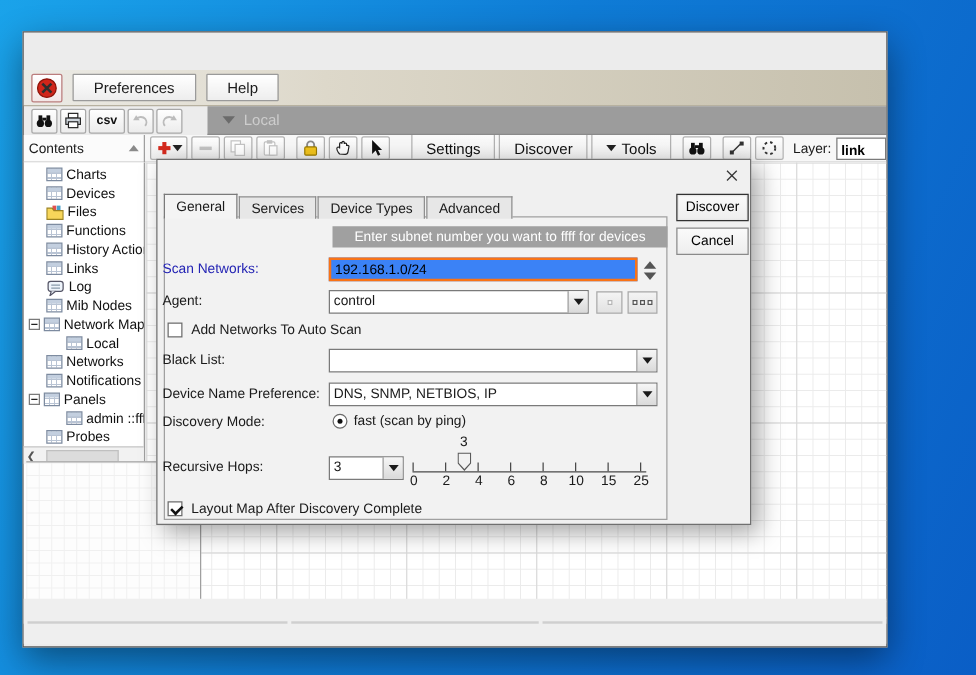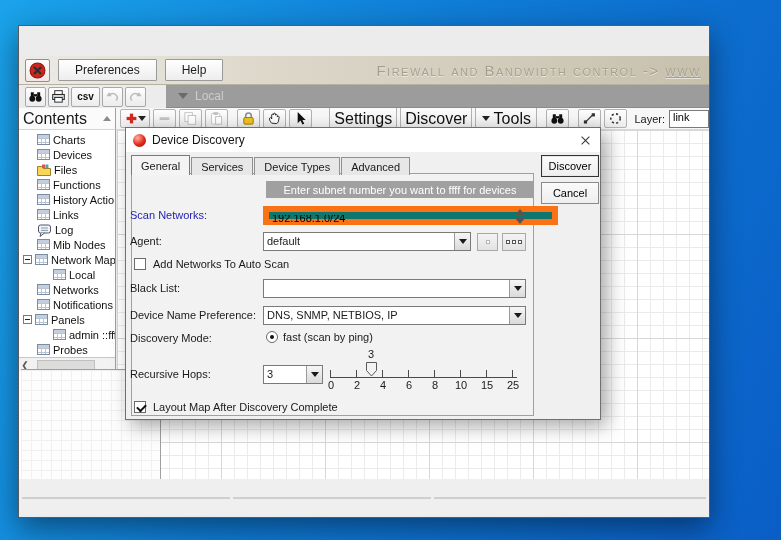--- a/index.html
+++ b/index.html
@@ -44,33 +44,33 @@
   .ibtn.csv{width:29px;font-weight:bold;font-size:10px;}
   .ibtn.disabled{color:#bcbcbc;}
   .maptabbar{position:absolute;left:147px;top:59px;right:0;height:23px;background:#9c9c9c;
              border-bottom:1px solid #8a8a8a;display:flex;align-items:center;gap:7px;padding-left:12px;}
   .caret-down{width:0;height:0;border:5px solid transparent;border-top:6px solid #6b6b6b;margin-top:5px;}
   .maptab-label{font-size:12px;color:#cdcdcd;}
 
   
   .contents-hdr{position:absolute;left:0;top:82px;width:97px;height:22px;background:#fbfbfb;
                 border-right:1px solid #9f9f9f;border-bottom:1px solid #d5d5d5;
-                display:flex;align-items:center;font-size:16px;color:#1a1a1a;padding:0 4px;}
+                display:flex;align-items:center;font-size:11px;color:#1a1a1a;padding:0 4px;}
   .chev-up{margin-left:auto;width:0;height:0;border:4px solid transparent;border-bottom:5px solid #8a8a8a;margin-top:-4px;}
   .row3{position:absolute;left:97px;top:82px;right:0;height:22px;background:#f7f7f7;
         border-bottom:1px solid #d9d9d9;display:flex;align-items:center;padding-left:4px;overflow:hidden;}
   .mbtn{height:19px;min-width:23px;background:linear-gradient(#fefefe,#ececec);border:1px solid #b2b2b2;
         border-radius:2px;display:flex;align-items:center;justify-content:center;margin-right:3px;color:#111;padding:0 1px;}
   .mbtn.disabled{color:#c2c2c2;}
-  .mbtn.txt{padding:17px 12px;font-size:16px;gap:4px;}
+  .mbtn.txt{padding:17px 12px;font-size:12px;gap:4px;}
   .mini-caret{width:0;height:0;border:4px solid transparent;border-top:5px solid #222;margin-top:4px;}
   .gap6{width:6px;flex:0 0 6px;} .gap14{width:14px;flex:0 0 14px;}
   .layer-lbl{font-size:11px;color:#1a1a1a;margin:0 4px 0 4px;white-space:nowrap;}
   .layer-combo{height:18px;width:40px;background:#fff;border:1px solid #7a7a7a;font-size:11px;
-               display:flex;align-items:flex-start;padding:0 3px;white-space:nowrap;overflow:hidden;flex:0 0 auto;}
+               display:flex;align-items:flex-end;padding:0 3px;white-space:nowrap;overflow:hidden;flex:0 0 auto;font-weight:bold;}
 
   
   .main{position:absolute;left:0;top:104px;right:0;height:369px;}
   .mapcanvas{position:absolute;left:98px;top:0;right:0;height:100%;background-color:#fff;
      background-image:
        linear-gradient(to right,#d7d7d7 1px,transparent 1px),
        linear-gradient(to bottom,#d7d7d7 1px,transparent 1px),
        linear-gradient(to right,#ebebeb 1px,transparent 1px),
        linear-gradient(to bottom,#ebebeb 1px,transparent 1px);
      background-size:104px 104px,104px 104px,13px 13px,13px 13px;}
@@ -117,21 +117,21 @@
   .dclose .glyph-close::before,.dclose .glyph-close::after{width:11px;top:4px;background:#333;}
   .dtabs{position:absolute;left:5px;top:27px;display:flex;align-items:flex-end;z-index:2;}
   .dtab{height:18px;padding:0 9px;border:1px solid #8f8f8f;border-bottom:none;background:#e7e7e7;
         display:flex;align-items:center;font-size:11px;margin-right:1px;}
   .dtab.active{height:20px;background:#f4f4f4;border-color:#7a7a7a;}
   .dpage{position:absolute;left:5px;top:45px;width:403px;height:243px;border:1px solid #a0a0a0;background:#f2f2f2;}
   .dhint{position:absolute;left:140px;top:53px;width:268px;height:17px;background:#a0a0a0;color:#fff;
          display:flex;align-items:center;justify-content:center;font-size:11px;white-space:nowrap;z-index:3;}
   .dlabel{position:absolute;left:4px;width:127px;text-align:left;white-space:nowrap;}
   .dlabel.blue{color:#2424b4;}
-  .dinput{position:absolute;left:137px;top:78px;width:295px;height:19px;background:#0f766e;border:6px solid #f97316;}
+  .dinput{position:absolute;left:137px;top:78px;width:247px;height:19px;background:#3b82f6;border:2px solid #f97316;}
   .dinput input{width:100%;height:100%;border:none;outline:none;font:11px "Liberation Sans",sans-serif;padding:0 3px;background:transparent;}
   .spinner{position:absolute;left:389px;top:79px;display:flex;flex-direction:column;gap:3px;align-items:center;}
   .sp-up{width:0;height:0;border:5px solid transparent;border-bottom:6px solid #555;margin-top:-3px;}
   .sp-dn{width:0;height:0;border:5px solid transparent;border-top:6px solid #555;margin-bottom:-3px;}
   .combo{position:absolute;height:19px;background:#fff;border:1px solid #7a7a7a;display:flex;align-items:stretch;}
   .combo .val{flex:1;padding:2px 3px 0;white-space:nowrap;overflow:hidden;}
   .combo .dd{width:16px;background:linear-gradient(#f6f6f6,#dadada);border-left:1px solid #9a9a9a;
              display:flex;align-items:center;justify-content:center;}
   .combo .dd::after{content:"";width:0;height:0;border:4px solid transparent;border-top:5px solid #1a1a1a;margin-top:4px;}
   .c-agent{left:137px;top:104px;width:208px;}
@@ -171,21 +171,20 @@
 
   <div class="banner">
     <div class="disc-btn">
       <svg class="svgicon" width="17" height="17" viewBox="0 0 16 16">
           <circle cx="8" cy="8" r="7" fill="#d0251a" stroke="#8c1209"></circle>
           <path d="M4.6 4.6 L11.4 11.4 M11.4 4.6 L4.6 11.4" stroke="#2e2e2e" stroke-width="2"></path>
         </svg>
     </div>
     <button class="tbtn">Preferences</button>
     <button class="tbtn">Help</button>
-    <div class="brand"><span>Firewall and Bandwidth control -&gt; </span><span class="link">www</span></div>
   </div>
 
   <div class="row2">
     <div class="ibtn">
       <svg class="svgicon" width="15" height="15" viewBox="0 0 16 16" fill="currentColor">
           <circle cx="4.6" cy="10.4" r="3.1"></circle>
           <circle cx="11.4" cy="10.4" r="3.1"></circle>
           <rect x="3" y="3.5" width="3.2" height="5"></rect>
           <rect x="9.8" y="3.5" width="3.2" height="5"></rect>
           <rect x="6.2" y="5.5" width="3.6" height="2.4"></rect>
@@ -393,24 +392,20 @@
   </div>
 
   <div class="statusbar">
     <div class="spanel client">Client: rx 354 bps / tx 239 bps</div>
     <div class="spanel server">Server: rx 0 bps / tx 0 bps</div>
     <div class="spanel conn">connected</div>
   </div>
 </div>
 
 <div class="dialog">
-  <div class="dtitle">
-    <span class="sphere"></span>
-    <span class="dtitle-text">Device Discovery</span>
-  </div>
   <div class="dclose">
       <span class="glyph-close"></span>
     </div>
 
   <div class="dtabs">
     <div class="dtab active">General</div>
     <div class="dtab">Services</div>
     <div class="dtab">Device Types</div>
     <div class="dtab">Advanced</div>
   </div>
@@ -422,21 +417,21 @@
   <div class="dinput">
     <input value="192.168.1.0/24" style="">
   </div>
   <div class="spinner">
     <span class="sp-up"></span>
     <span class="sp-dn"></span>
   </div>
 
   <div class="dlabel" style="top:107px">Agent:</div>
   <div class="combo c-agent">
-    <span class="val">default</span>
+    <span class="val">control</span>
     <span class="dd"></span>
   </div>
   <div class="sbtn one">
       <span class="sq dim"></span>
     </div>
   <div class="sbtn dots">
       <span class="sq"></span>
       <span class="sq"></span>
       <span class="sq"></span>
     </div>

